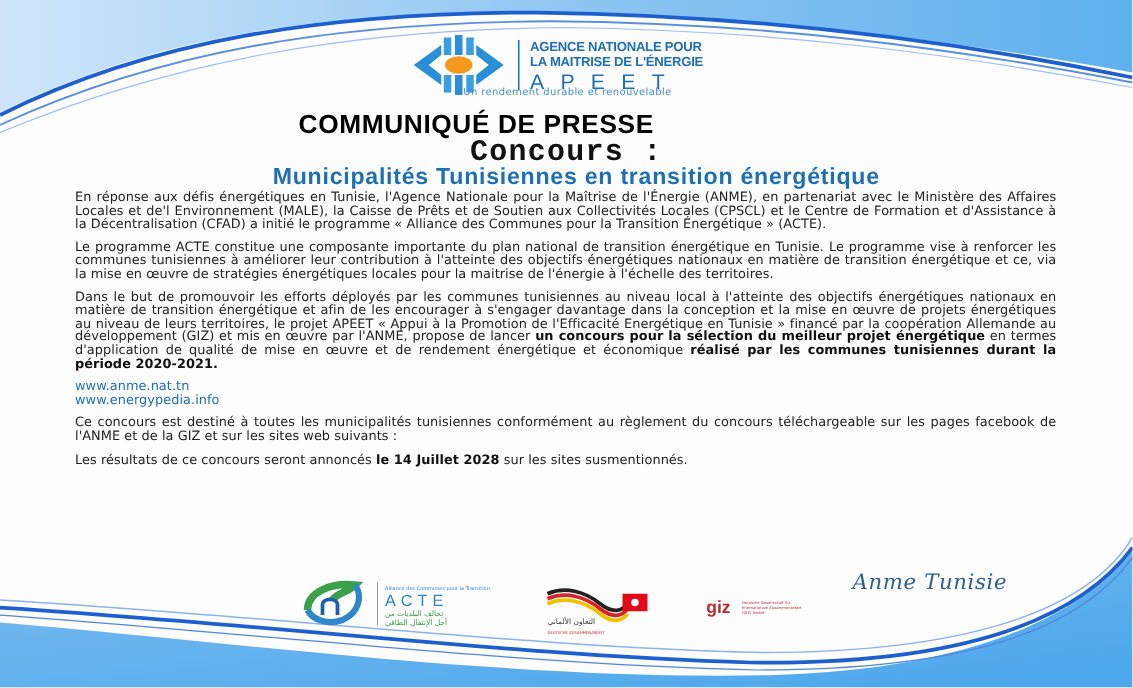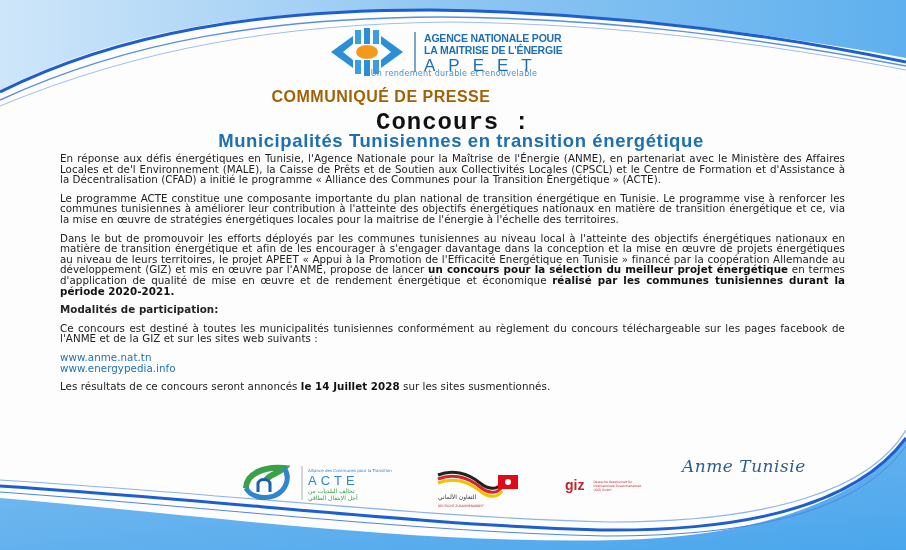--- a/index.html
+++ b/index.html
@@ -3,21 +3,21 @@
 <meta charset="utf-8">
 <style>
   html, body { margin:0; padding:0; }
   body { width:906px; height:550px; position:relative; overflow:hidden; background:#fdfdfe; font-family:"DejaVu Sans", sans-serif; }
   .bg { position:absolute; left:0; top:0; width:906px; height:550px; }
   .logo { position:absolute; left:327px; top:26px; width:260px; height:56px; }
   .logo-text { position:absolute; left:424px; top:32px; }
   .lt1 { font-family:"Liberation Sans", sans-serif; font-weight:bold; font-size:10.5px; color:#1f6fb3; line-height:12px; letter-spacing:-0.2px; }
   .lt3 { font-family:"Liberation Sans", sans-serif; font-size:17px; color:#1f6fb3; letter-spacing:13px; line-height:18px; margin-top:1px; }
   .tagline { position:absolute; left:324px; top:69px; width:260px; font-size:8px; color:#4a90c8; text-align:center; letter-spacing:0.3px; }
-  .title { position:absolute; left:0; width:762px; top:88px; text-align:center; font-family:"Liberation Sans", sans-serif; font-weight:bold; color:#a16207; font-size:16px; letter-spacing:0.5px; }
+  .title { position:absolute; left:0; width:762px; top:88px; text-align:center; font-family:"Liberation Sans", sans-serif; font-weight:bold; color:#000000; font-size:21px; letter-spacing:0.5px; }
   .subtitle1 { position:absolute; left:0; width:906px; top:111px; text-align:center; font-family:Liberation Mono, monospace; font-weight:bold; color:#111; font-size:24px; letter-spacing:1px; line-height:24px; }
   .subtitle2 { position:absolute; left:0; width:848px; top:131px; text-align:center; font-family:"Liberation Sans", sans-serif; font-weight:bold; color:#1f6fb3; font-size:18.5px; letter-spacing:0.6px; line-height:20px;padding-left:37px; }
   .body { position:absolute; left:60px; top:153px; width:785px; font-size:10.3px; line-height:10.6px; color:#222; letter-spacing:0.05px; }
   .body p { margin:0 0 8px 0; text-align:justify; }
   .body b { color:#111; }
   .link { color:#1f6fb3; }
   .h { font-weight:bold; }
   .acte { position:absolute; left:240px; top:460px; width:170px; height:46px; }
   .coop { position:absolute; left:432px; top:465px; width:90px; height:44px; }
   .giz { position:absolute; left:565px; top:475px; }
@@ -72,26 +72,25 @@
 <div class="tagline">Un rendement durable et renouvelable</div>
 
 <div class="title">COMMUNIQUÉ DE PRESSE</div>
 <div class="subtitle1">Concours :</div>
 <div class="subtitle2">Municipalités Tunisiennes en transition énergétique</div>
 
 <div class="body">
   <p>En réponse aux défis énergétiques en Tunisie, l'Agence Nationale pour la Maîtrise de l'Énergie (ANME), en partenariat avec le Ministère des Affaires Locales et de'l Environnement (MALE), la Caisse de Prêts et de Soutien aux Collectivités Locales (CPSCL) et le Centre de Formation et d'Assistance à la Décentralisation (CFAD) a initié le programme « Alliance des Communes pour la Transition Énergétique » (ACTE).</p>
   <p>Le programme ACTE constitue une composante importante du plan national de transition énergétique en Tunisie. Le programme vise à renforcer les communes tunisiennes à améliorer leur contribution à l'atteinte des objectifs énergétiques nationaux en matière de transition énergétique et ce, via la mise en œuvre de stratégies énergétiques locales pour la maitrise de l'énergie à l'échelle des territoires.</p>
   <p><span>Dans le but de promouvoir les efforts déployés par les communes tunisiennes au niveau local à l'atteinte des objectifs énergétiques nationaux en matière de transition énergétique et afin de les encourager à s'engager davantage dans la conception et la mise en œuvre de projets énergétiques au niveau de leurs territoires, le projet APEET « Appui à la Promotion de l'Efficacité Energétique en Tunisie » financé par la coopération Allemande au développement (GIZ) et mis en œuvre par l'ANME, propose de lancer </span><b>un concours pour la sélection du meilleur projet énergétique</b><span> en termes d'application de qualité de mise en œuvre et de rendement énergétique et économique </span><b>réalisé par les communes tunisiennes durant la période 2020-2021.</b></p>
-  <p class="h">Modalités de participation:</p>
-  <p>Ce concours est destiné à toutes les municipalités tunisiennes conformément au règlement du concours téléchargeable sur les pages facebook de l'ANME et de la GIZ et sur les sites web suivants :</p>
   <p style="margin-bottom:8px;">
     <span class="link">www.anme.nat.tn</span><br>
     <span class="link">www.energypedia.info</span>
   </p>
+  <p>Ce concours est destiné à toutes les municipalités tunisiennes conformément au règlement du concours téléchargeable sur les pages facebook de l'ANME et de la GIZ et sur les sites web suivants :</p>
   <p><span>Les résultats de ce concours seront annoncés </span><b>le 14 Juillet 2028</b><span> sur les sites susmentionnés.</span></p>
 </div>
 
 <svg class="acte" viewBox="0 0 170 46" xmlns="http://www.w3.org/2000/svg">
   <path d="M6,28 C6,14 24,6 44,8 C38,14 30,14 26,20" fill="none" stroke="#3aa14a" stroke-width="6"></path>
   <path d="M44,8 C50,16 48,30 34,36 C22,40 10,36 6,28" fill="none" stroke="#2f86c9" stroke-width="5"></path>
   <path d="M18,32 V24 C18,18 30,18 30,24 V32" fill="none" stroke="#1d5fa8" stroke-width="3"></path>
   <line x1="62" y1="6" x2="62" y2="40" stroke="#999" stroke-width="0.8"></line>
   <text x="68" y="12" font-size="4" fill="#2f86c9" font-family="DejaVu Sans, sans-serif">Alliance des Communes pour la Transition</text>
   <text x="68" y="25" font-size="13" fill="#2f86c9" font-family="Liberation Sans, sans-serif" letter-spacing="4">ACTE</text>

